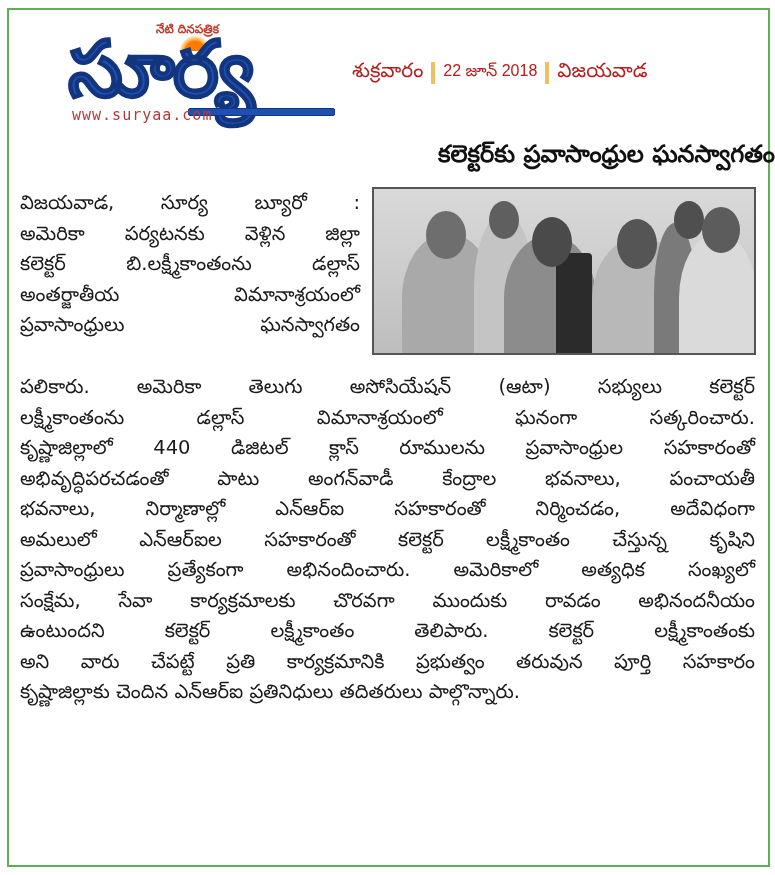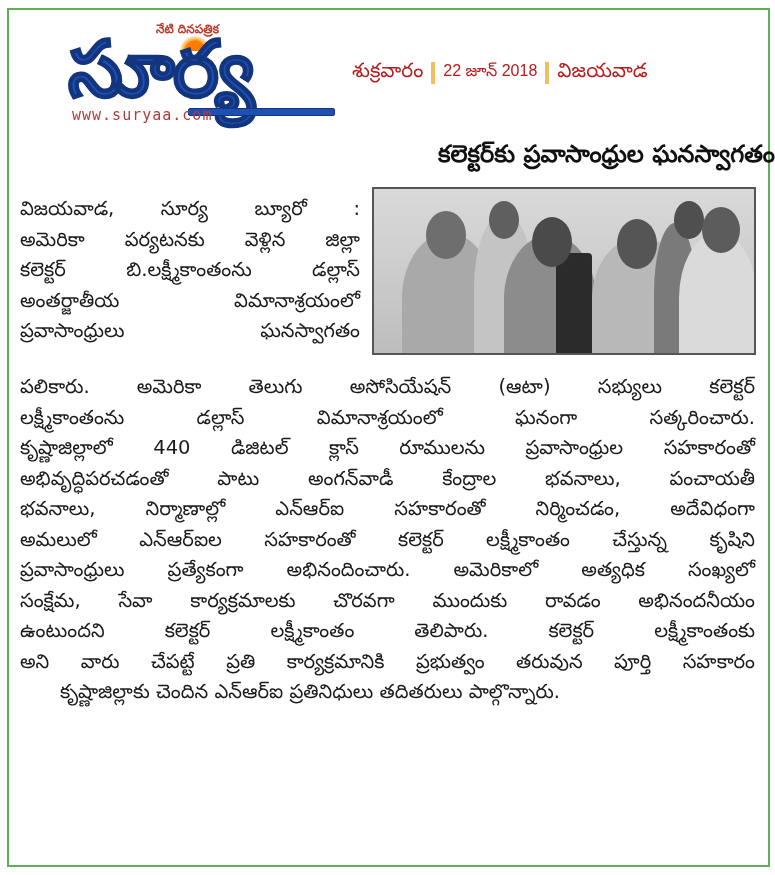--- a/index.html
+++ b/index.html
@@ -31,24 +31,24 @@
                 font-size: 24px; font-weight: bold; color: #111; }
 
     .photo { position: absolute; left: 372px; top: 187px; width: 384px; height: 168px;
              border: 2px solid #555; box-sizing: border-box; overflow: hidden;
              background: linear-gradient(180deg, #d9d9d9 0%, #cfcfcf 40%, #bdbdbd 100%); }
     .photo .person { position: absolute; bottom: -10px; border-radius: 50% 50% 8px 8px; }
     .photo .head { position: absolute; border-radius: 50%; background: #5a5a5a; }
 
     .body-text { position: absolute; font-size: 19.5px; line-height: 30.5px; color: #1a1a1a;
                  text-align: justify; }
-    .col-left { left: 20px; top: 194px; width: 340px; }
+    .col-left { left: 20px; top: 188px; width: 340px; }
     .col-full { left: 20px; top: 372px; width: 735px; }
     .line { display: block; text-align: justify; text-align-last: justify; white-space: nowrap; }
-    .line.last { text-align-last: left; margin-left: 40px; }
+    .line.last { text-align-last: left; }
   </style>
 </head>
 <body>
 
 <div class="frame"></div>
 
 <div class="masthead">
   <div class="logo-tagline">నేటి దినపత్రిక</div>
   <div class="logo-sun"></div>
   <div class="logo-text">సూర్య</div>

